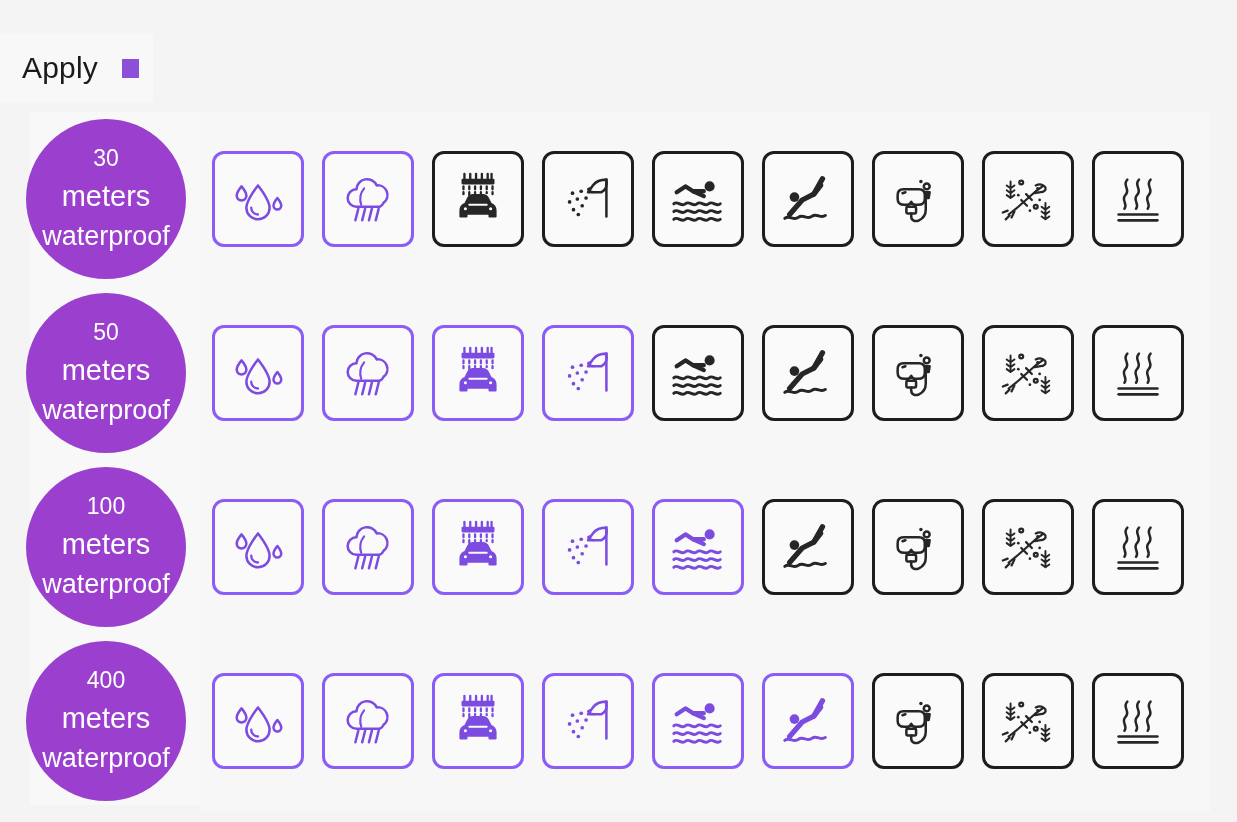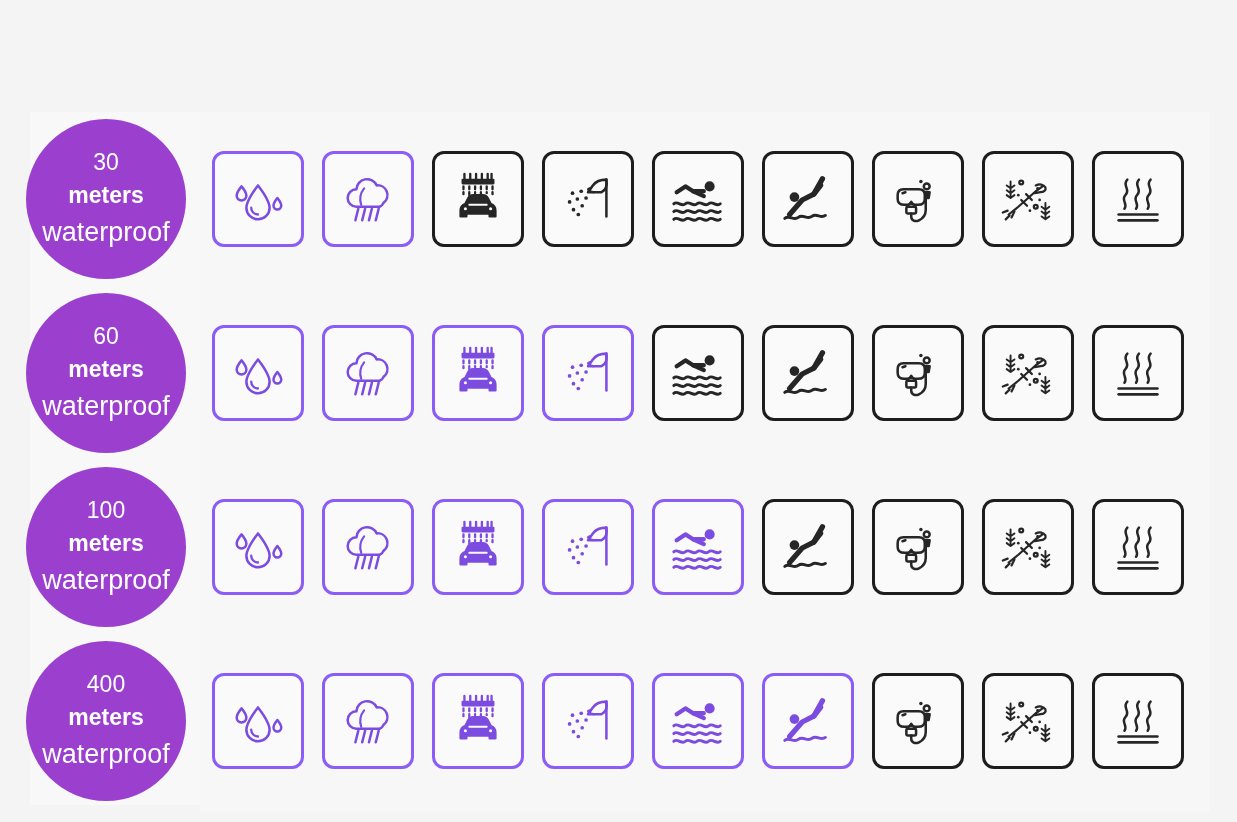--- a/index.html
+++ b/index.html
@@ -108,21 +108,21 @@
     display: flex;
     flex-direction: column;
     align-items: center;
     justify-content: center;
     line-height: 1.45;
     font-size: 22px;
     text-align: center;
     box-sizing: border-box;
   }
   .depth-circle .d-num { font-size: 23px; }
-  .depth-circle .d-unit { font-size: 23px; font-weight: bold; }
+  .depth-circle .d-unit { font-size: 29px; }
   .depth-circle .d-wp { font-size: 27px; }
 
   
   .tiles {
     position: absolute;
     left: 182px;
     display: flex;
     gap: 0;
   }
   .tile {
@@ -144,20 +144,24 @@
     border: 3px solid #1d1d1d;
   }
   .tile svg { display: block; }
   .tile.apply svg { stroke: #7c4ce0; color: #7c4ce0; }
   .tile.na svg { stroke: #262626; color: #262626; }
 </style>
 </head>
 <body>
 
 <div class="legend">
+  <div class="legend-item legend-apply">
+    <span class="legend-label">Apply</span>
+    <span class="swatch swatch-purple"></span>
+  </div>
   <div class="legend-spacer"></div>
 </div>
 
 <div class="grid-panel">
   <div class="label-strip"></div>
   <div class="content-strip"></div>
   <div class="rows" id="rows">
       <div class="row">
         <div class="depth-circle">
           <span class="d-num">30</span>
@@ -279,21 +283,21 @@
       <path d="M45 12 C39 18 49 22 43 28 C38 33 46 37 42 42"></path>
       <path d="M12 48 L52 48" stroke-width="2.8"></path>
       <path d="M12 54 L52 54" stroke-width="2.8"></path>
     </svg>
             </span>
           </div>
         </div>
       </div>
       <div class="row">
         <div class="depth-circle">
-          <span class="d-num">60</span>
+          <span class="d-num">50</span>
           <span class="d-unit">meters</span>
           <span class="d-wp">waterproof</span>
         </div>
         <div class="tiles">
           <div class="tile apply">
             <span>
     <svg width="62" height="62" viewBox="0 0 64 64" fill="none" stroke-width="2.6" stroke-linecap="round" stroke-linejoin="round">
       <path d="M32 18 C32 18 44 33 44 41 A12 12 0 0 1 20 41 C20 33 32 18 32 18 Z"></path>
       <path d="M25 41 a7 7 0 0 0 7 7" stroke-width="2.4"></path>
       <path d="M15 19 C15 19 20 25 20 28.5 A5 5 0 0 1 10 28.5 C10 25 15 19 15 19 Z"></path>

